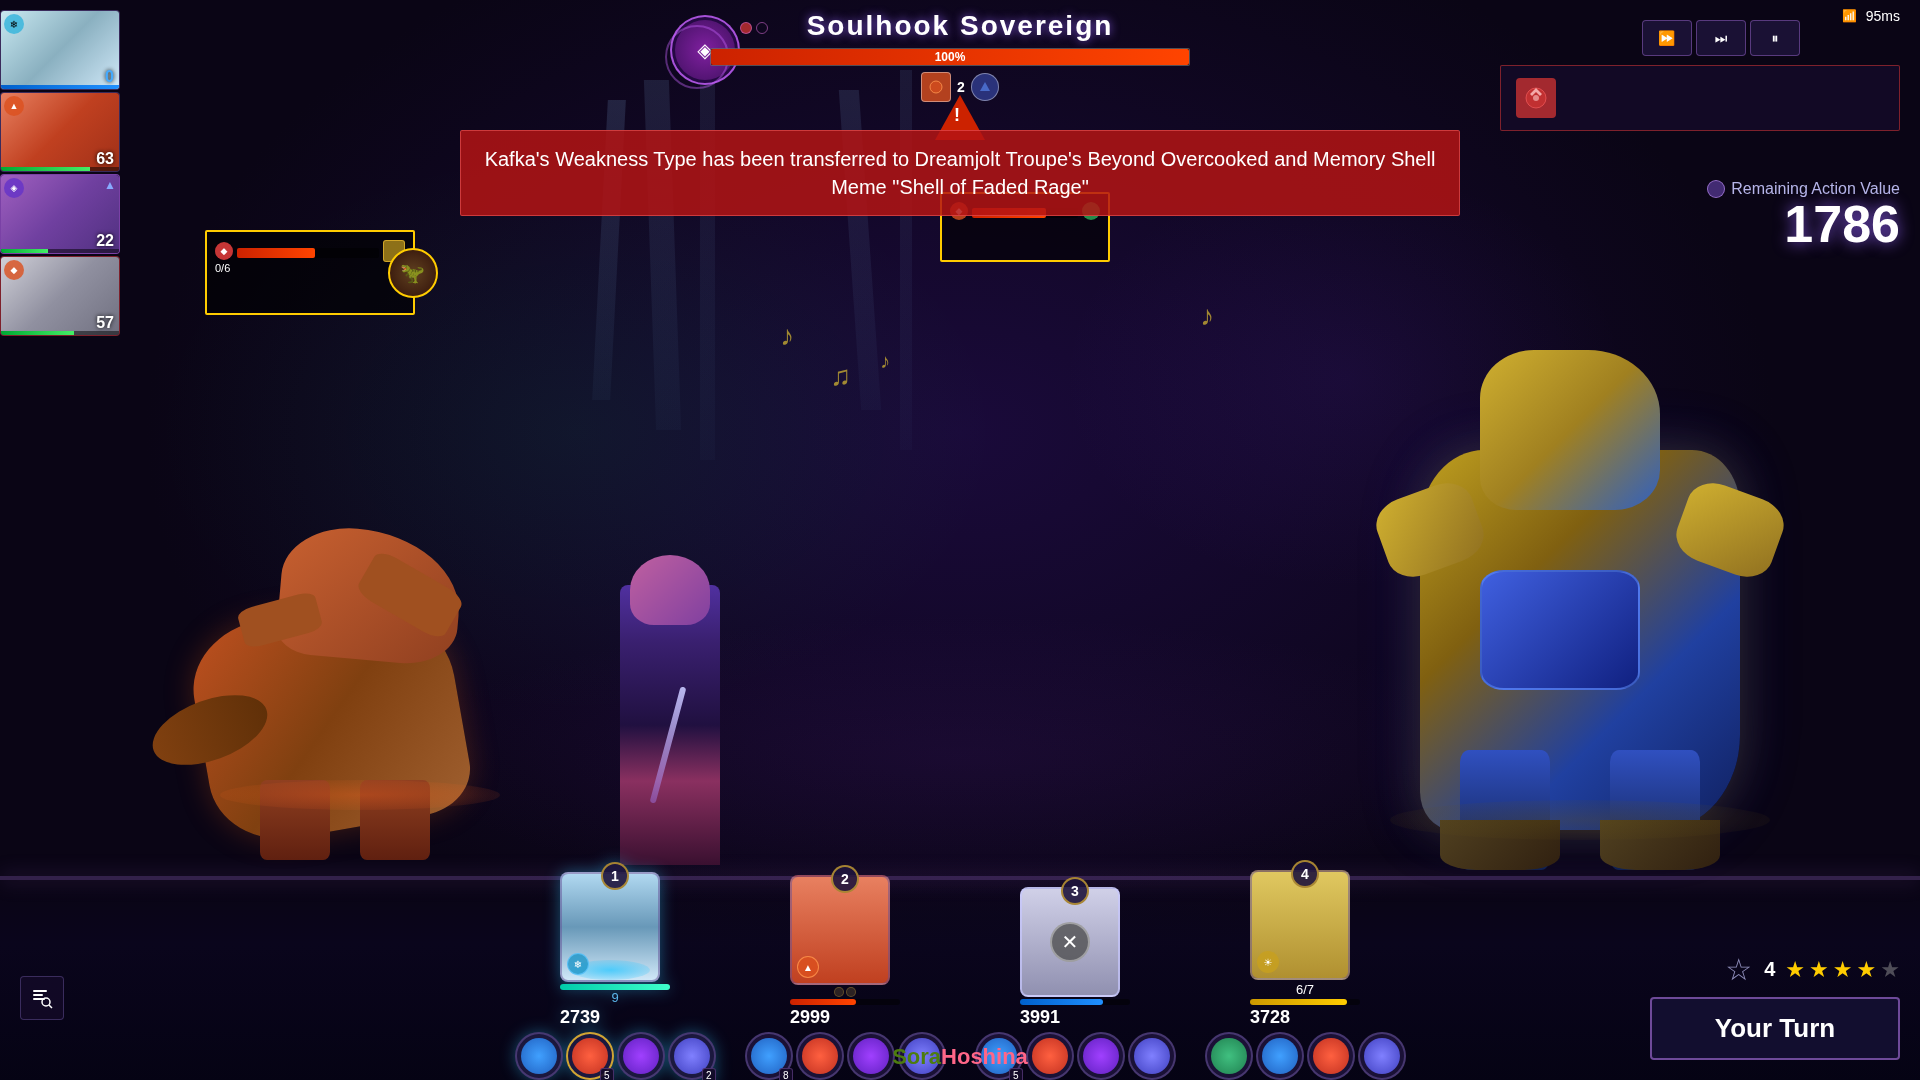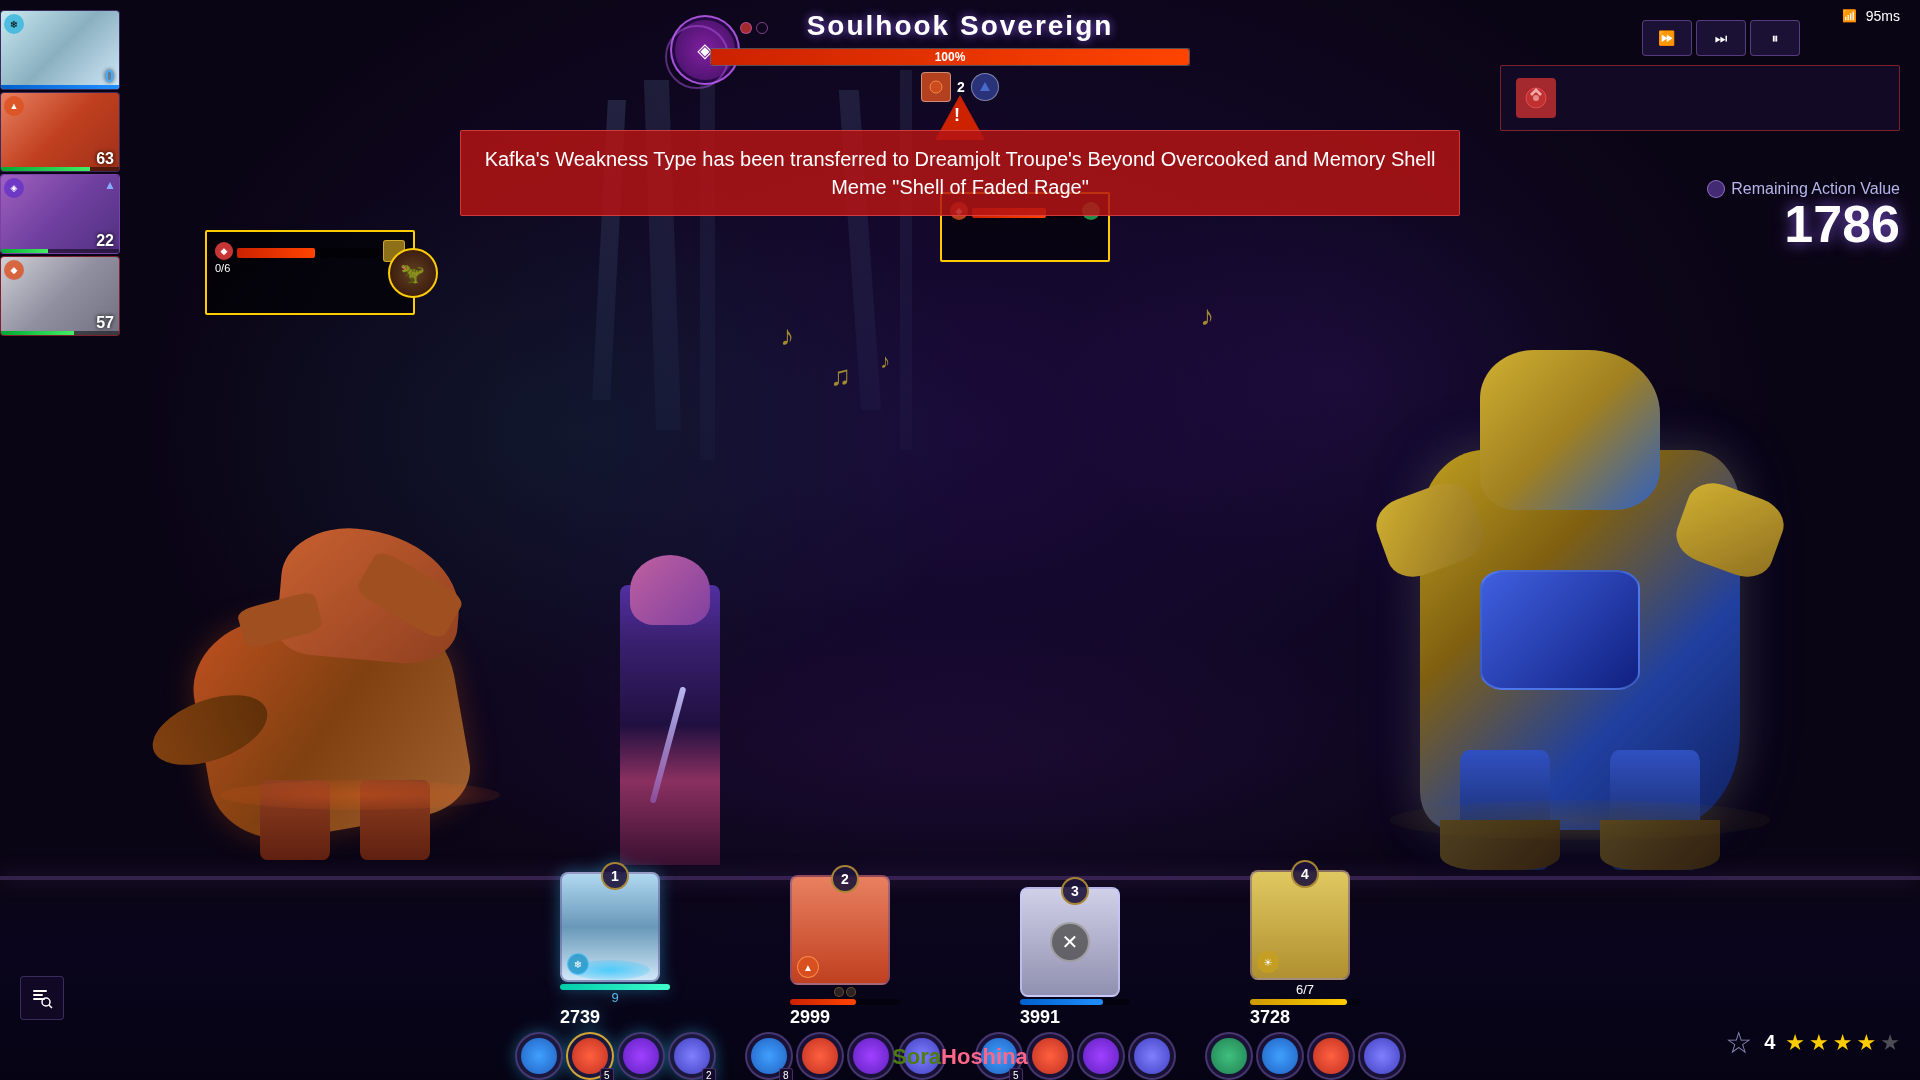--- a/index.html
+++ b/index.html
@@ -1112,19 +1112,20 @@
       <span style="color:rgba(200,200,255,0.7);font-size:30px;margin-right:12px;">☆</span>
       <div class="star-rating">
         <span class="star-num">4</span>
         <span class="star">★</span>
         <span class="star">★</span>
         <span class="star">★</span>
         <span class="star">★</span>
         <span class="star empty">★</span>
       </div>
     </div>
+    <div class="your-turn-btn">Your Turn</div>
   </div>
 
 </div>
 
 <div class="watermark">
   <span class="watermark-sora">Sora</span><span class="watermark-hoshina">Hoshina</span>
 </div>
 
 </body></html>

